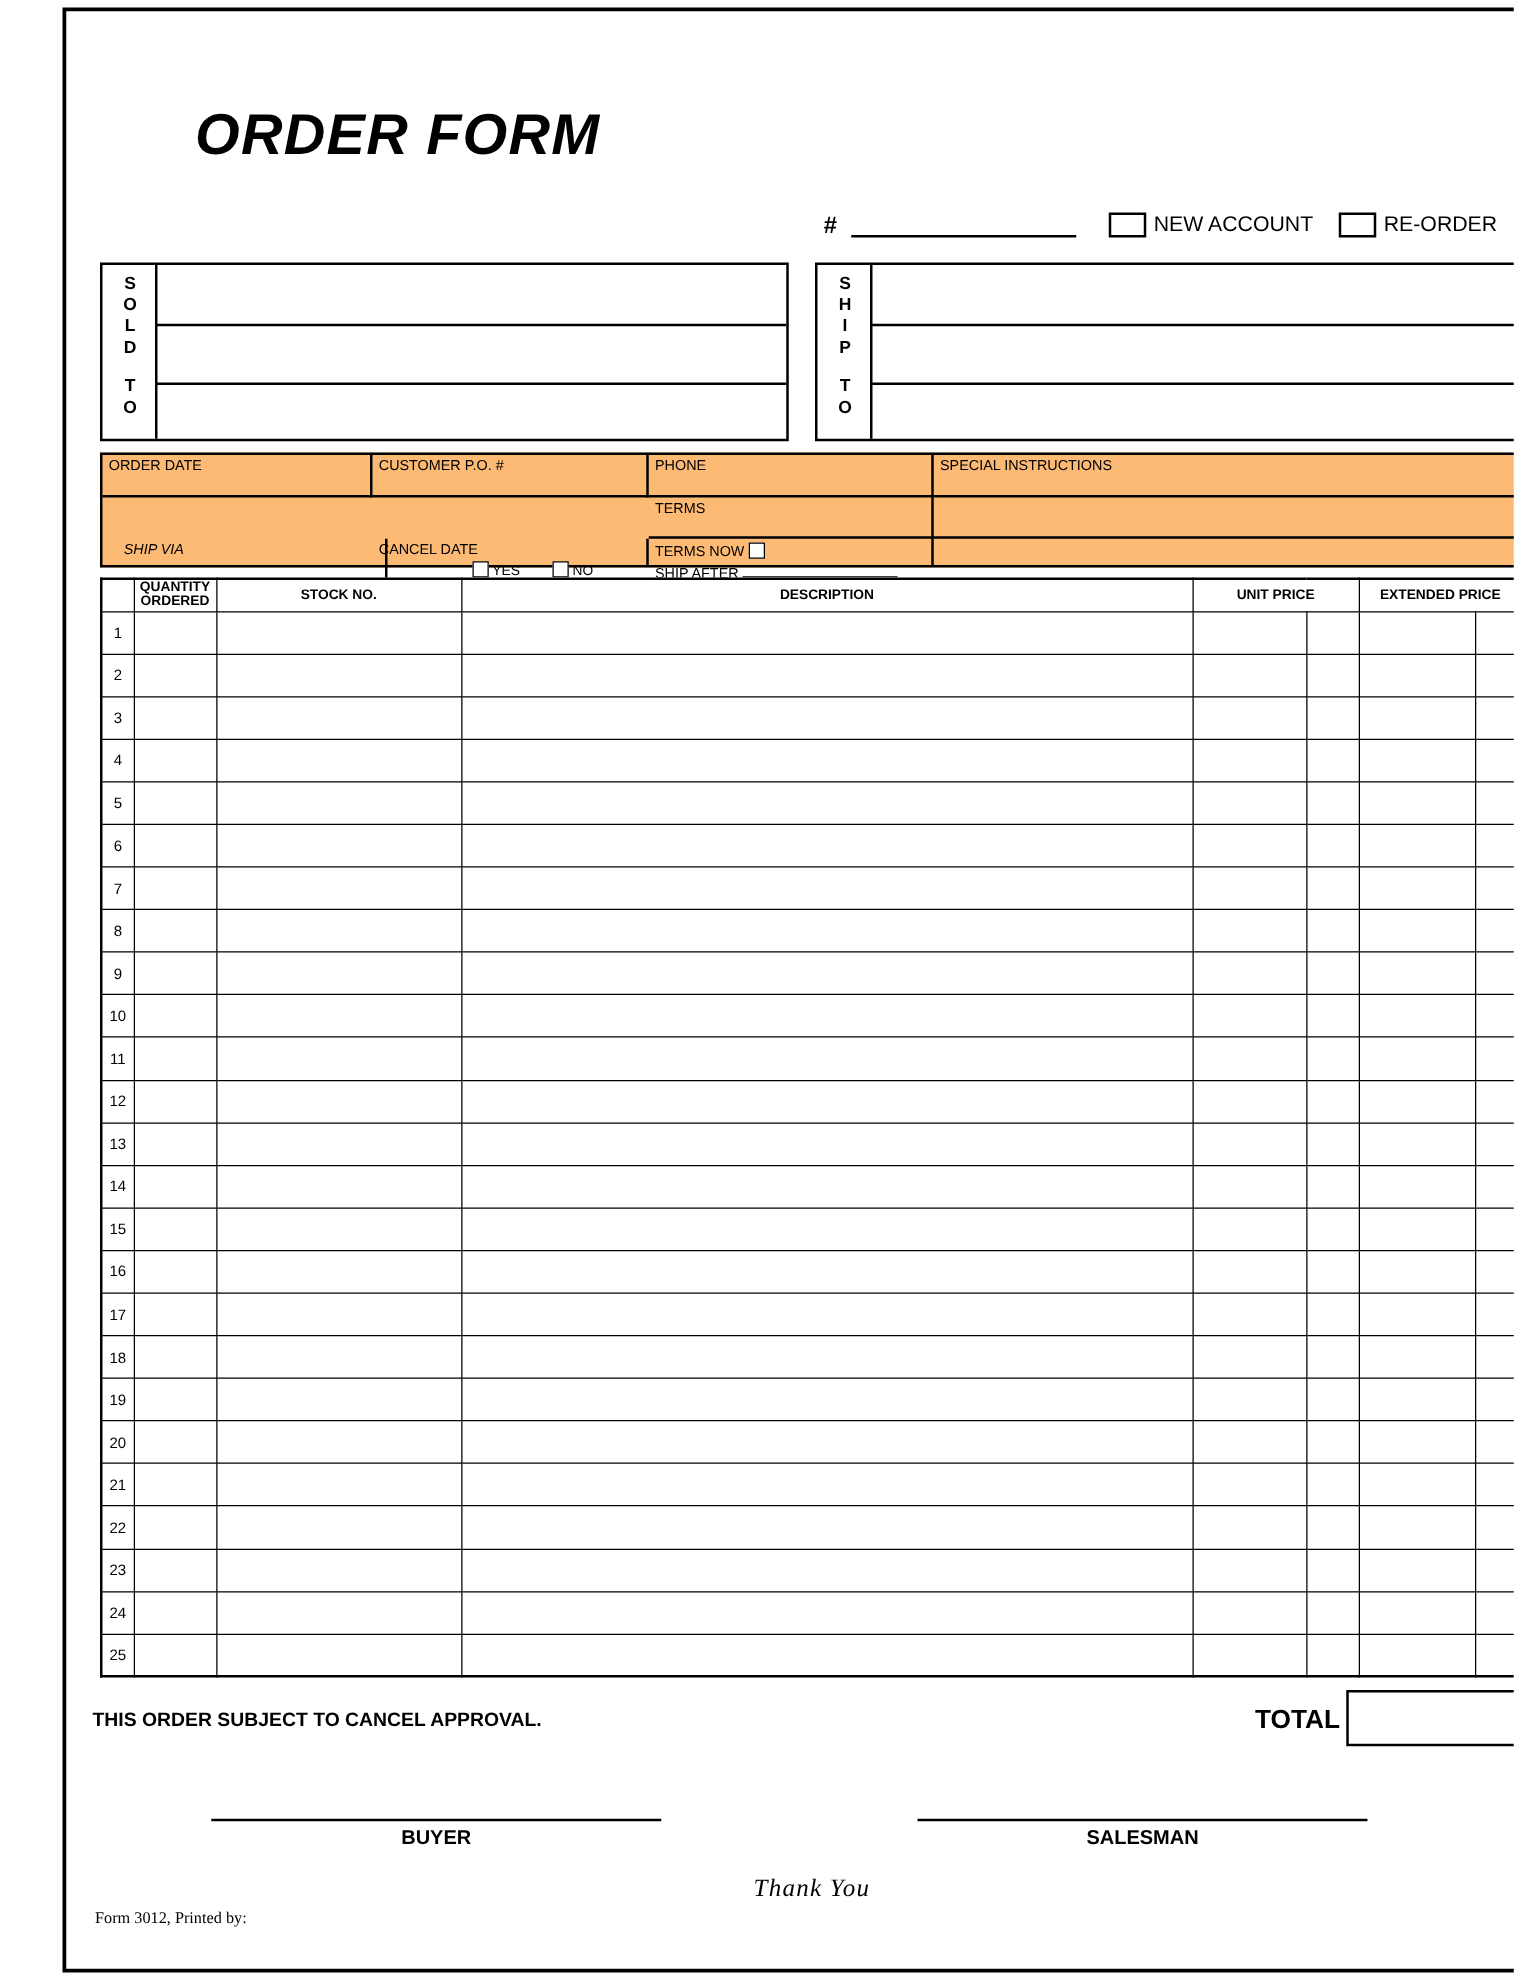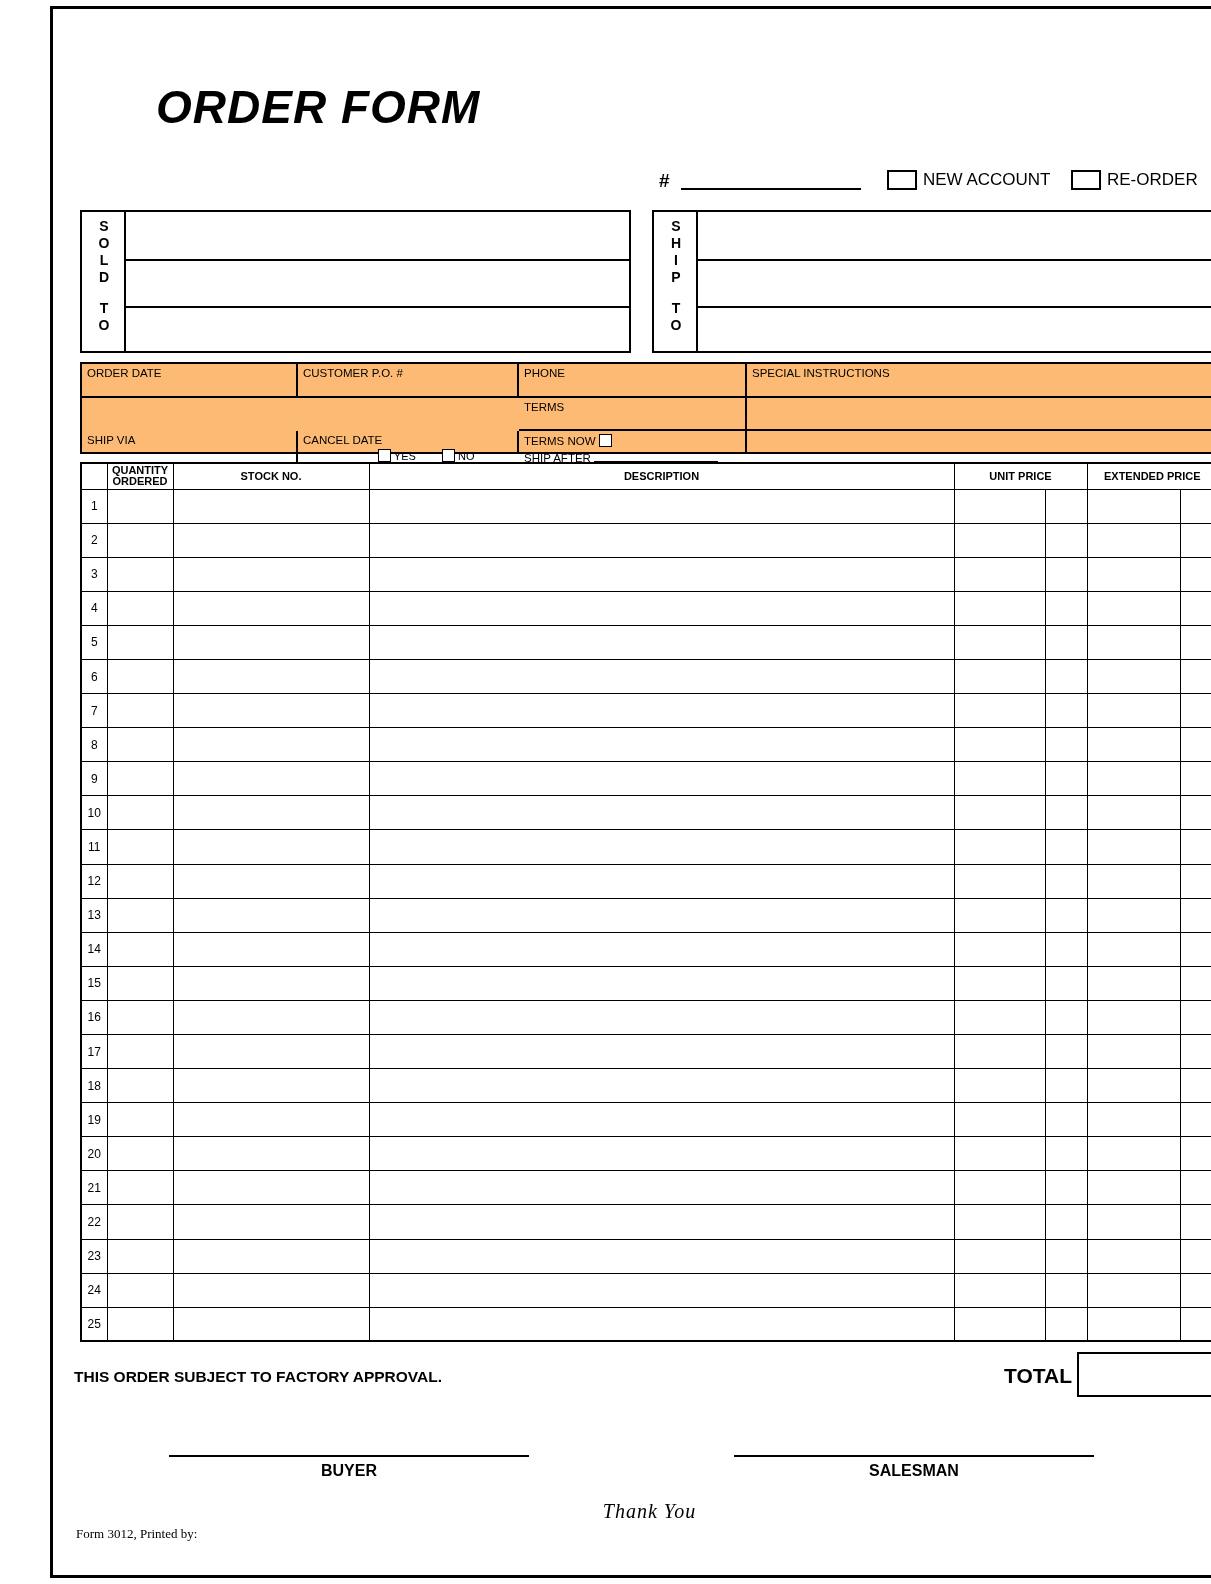--- a/index.html
+++ b/index.html
@@ -315,21 +315,21 @@
       </div>
       <div class="icell ib-r ib-b" style="left:437px;top:0;width:228px;height:34px;">
         <span>PHONE</span>
       </div>
 
       <div class="icell ib-r ib-b" style="left:437px;top:34px;width:228px;height:33px;">
         <span>TERMS</span>
       </div>
       <div class="icell ib-b" style="left:665px;top:34px;width:470px;height:33px;"></div>
 
-      <div class="icell ib-r" style="left:0;top:67px;width:216px;height:35px;">
+      <div class="icell ib-r" style="left:12px;top:67px;width:216px;height:35px;font-style:italic;">
         <span>SHIP VIA</span>
       </div>
       <div class="icell ib-r" style="left:216px;top:67px;width:221px;height:21px;">
         <span>CANCEL DATE</span>
         <span style="position:absolute;left:80px;top:18px;font-size:11px;">
           <span class="mini-cb"></span>
           <span>YES</span>
           <span style="display:inline-block;width:20px;"></span>
           <span class="mini-cb"></span>
           <span>NO</span>
@@ -607,21 +607,21 @@
             <td class="c-stk"></td>
             <td class="c-desc"></td>
             <td class="c-up1"></td>
             <td class="c-up2"></td>
             <td class="c-ep1"></td>
             <td class="c-ep2"></td>
           </tr>
         </tbody>
     </table>
 
-    <div class="approval">THIS ORDER SUBJECT TO FACTORY APPROVAL.</div>
+    <div class="approval">THIS ORDER SUBJECT TO CANCEL APPROVAL.</div>
     <div class="total-label">TOTAL</div>
     <div class="total-box"></div>
 
     <div class="sig-line sig-buyer-line"></div>
     <div class="sig-label sig-buyer-label">BUYER</div>
 
     <div class="sig-line sig-sales-line"></div>
     <div class="sig-label sig-sales-label">SALESMAN</div>
 
     <div class="thankyou">Thank You</div>

